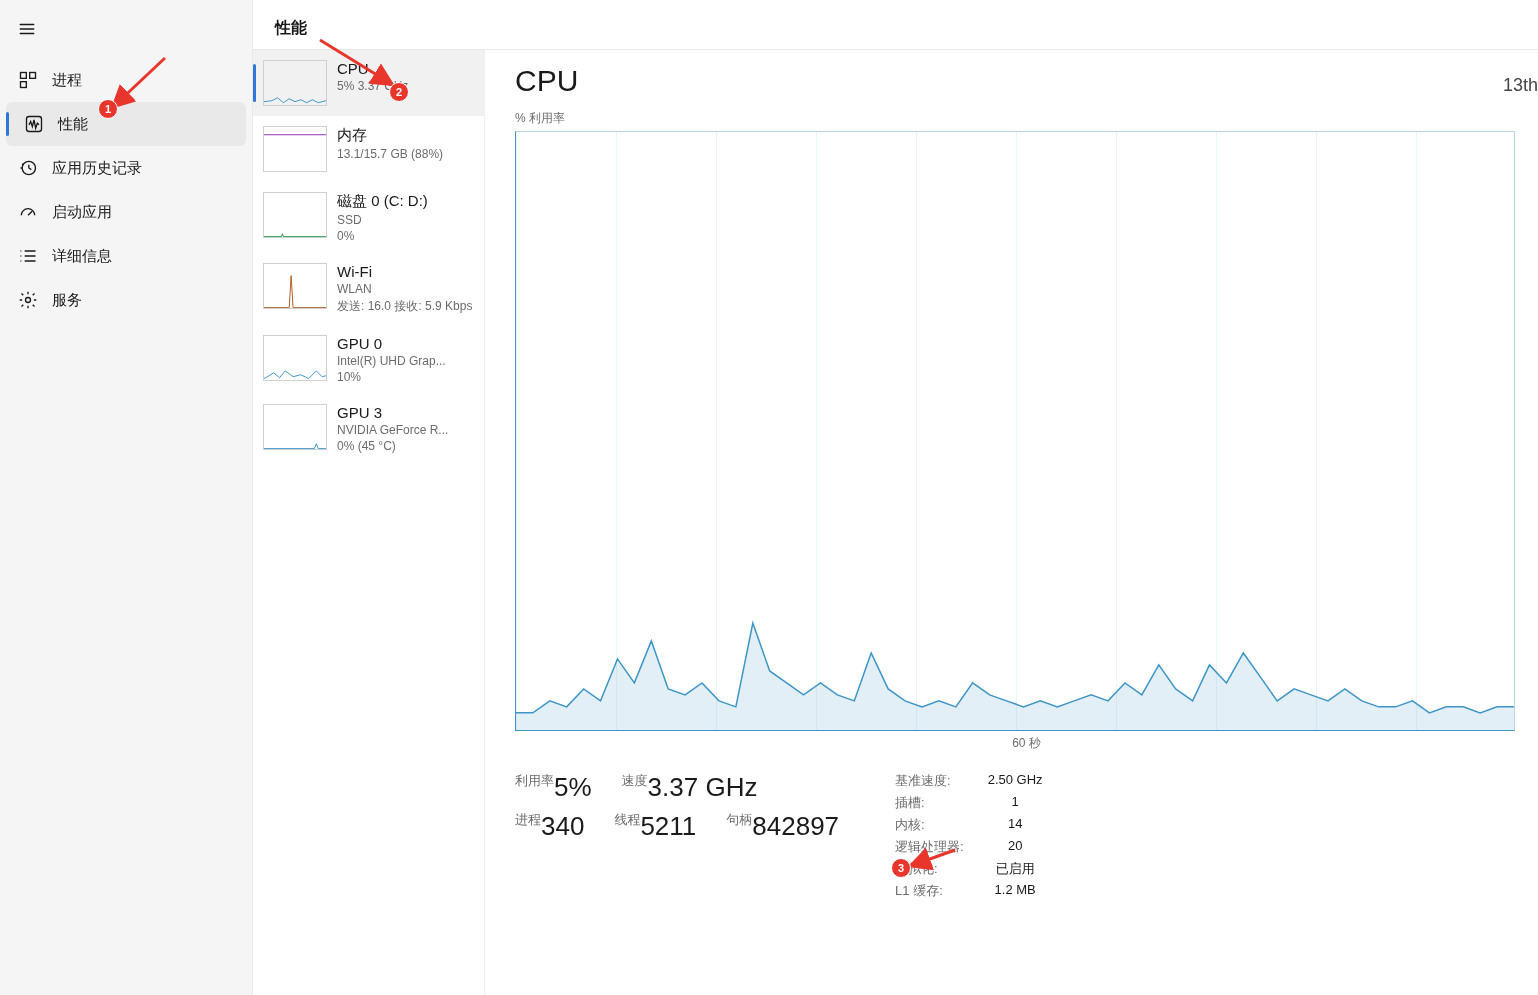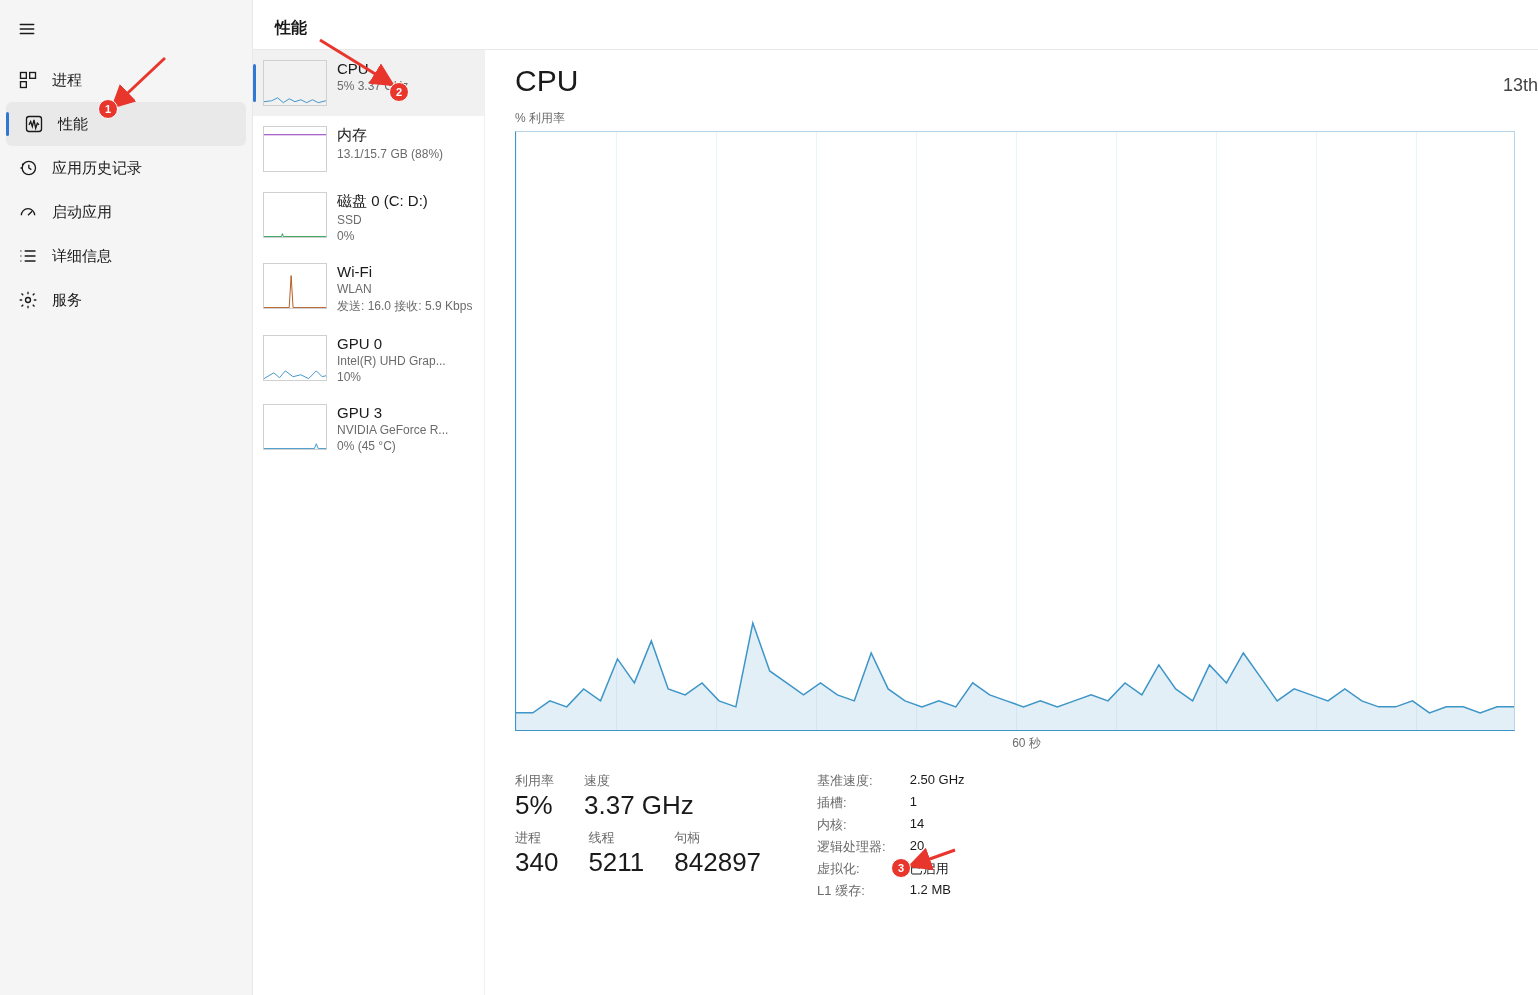--- a/index.html
+++ b/index.html
@@ -26,26 +26,26 @@
 .perf-sub { font-size: 12px; color: #6b6b6b; white-space: nowrap; overflow: hidden; text-overflow: ellipsis; }
 .detail { flex: 1; padding: 14px 0 0 30px; display: flex; flex-direction: column; overflow: hidden; }
 .detail-head { display: flex; justify-content: space-between; align-items: baseline; padding-right: 0; }
 .detail-title { font-size: 30px; font-weight: 400; }
 .detail-model { font-size: 18px; color: #444; }
 .chart-label-top { display: flex; justify-content: space-between; font-size: 12px; color: #6b6b6b; margin-top: 12px; padding-right: 0; }
 .chart { width: 1000px; height: 600px; border: 1px solid #3e95c8; border-top: 1px solid #b8d4e8; border-right: 1px solid #b8d4e8; margin-top: 4px; position: relative; background: linear-gradient(to right, rgba(190,220,238,.3) 0, rgba(190,220,238,.3) 1px, transparent 1px) repeat; background-size: 100px 100%; }
 .chart svg { position: absolute; inset: 0; }
 .chart-label-bottom { font-size: 12px; color: #6b6b6b; margin-top: 4px; text-align: center; }
 .stats-row { display: flex; gap: 40px; margin-top: 20px; }
-.stat-block { display: flex; flex-direction: column; }
+.stat-block { display: flex; }
 .stat-label { font-size: 13px; color: #6b6b6b; }
 .stat-value { font-size: 26px; color: #1a1a1a; }
 .specs { display: grid; grid-template-columns: auto auto; column-gap: 24px; row-gap: 4px; font-size: 13px; }
 .spec-label { color: #6b6b6b; margin-left: 16px; }
-.spec-value { color: #1a1a1a; }
+.spec-value { color: #1a1a1a; text-align: center; }
 .annot { position: absolute; z-index: 500; pointer-events: none; }
 .badge { width: 20px; height: 20px; border-radius: 50%; background: #e8362d; color: #fff; font-size: 11px; font-weight: 600; display: flex; align-items: center; justify-content: center; border: 1.5px solid #fff; }
 .arrow { position: absolute; z-index: 499; pointer-events: none; }
 </style>
 </head>
 <body>
 
 <div class="nav-rail">
   <div class="hamburger">
     <svg viewBox="0 0 24 24">

